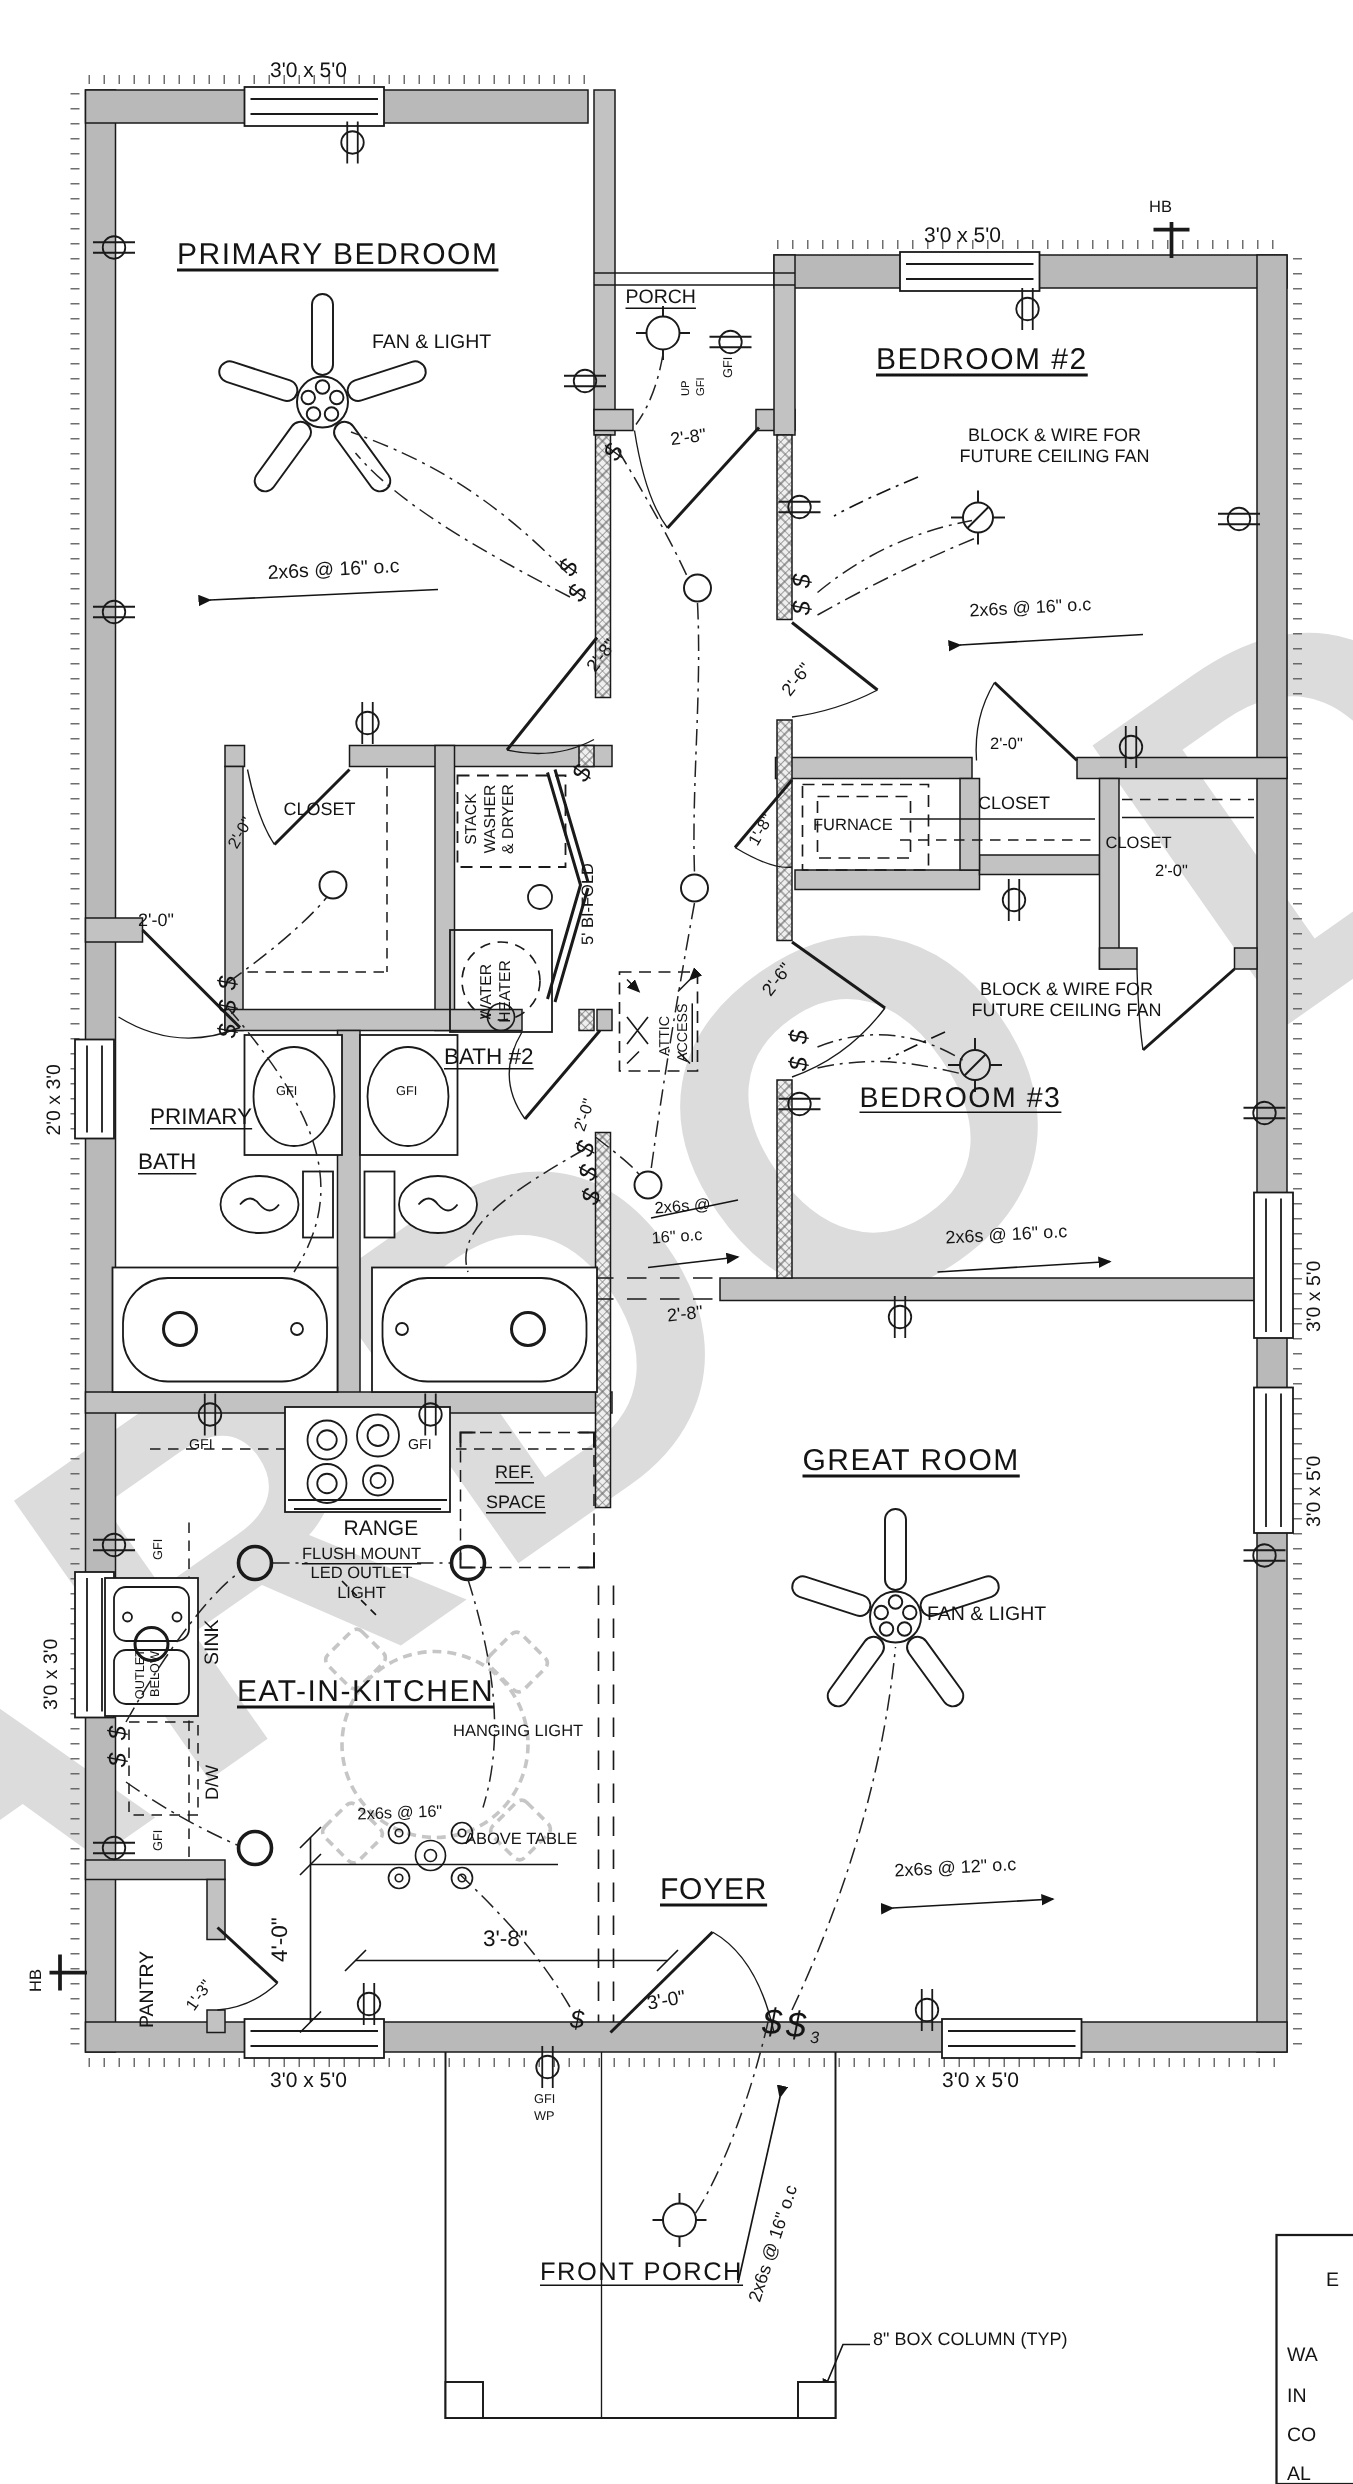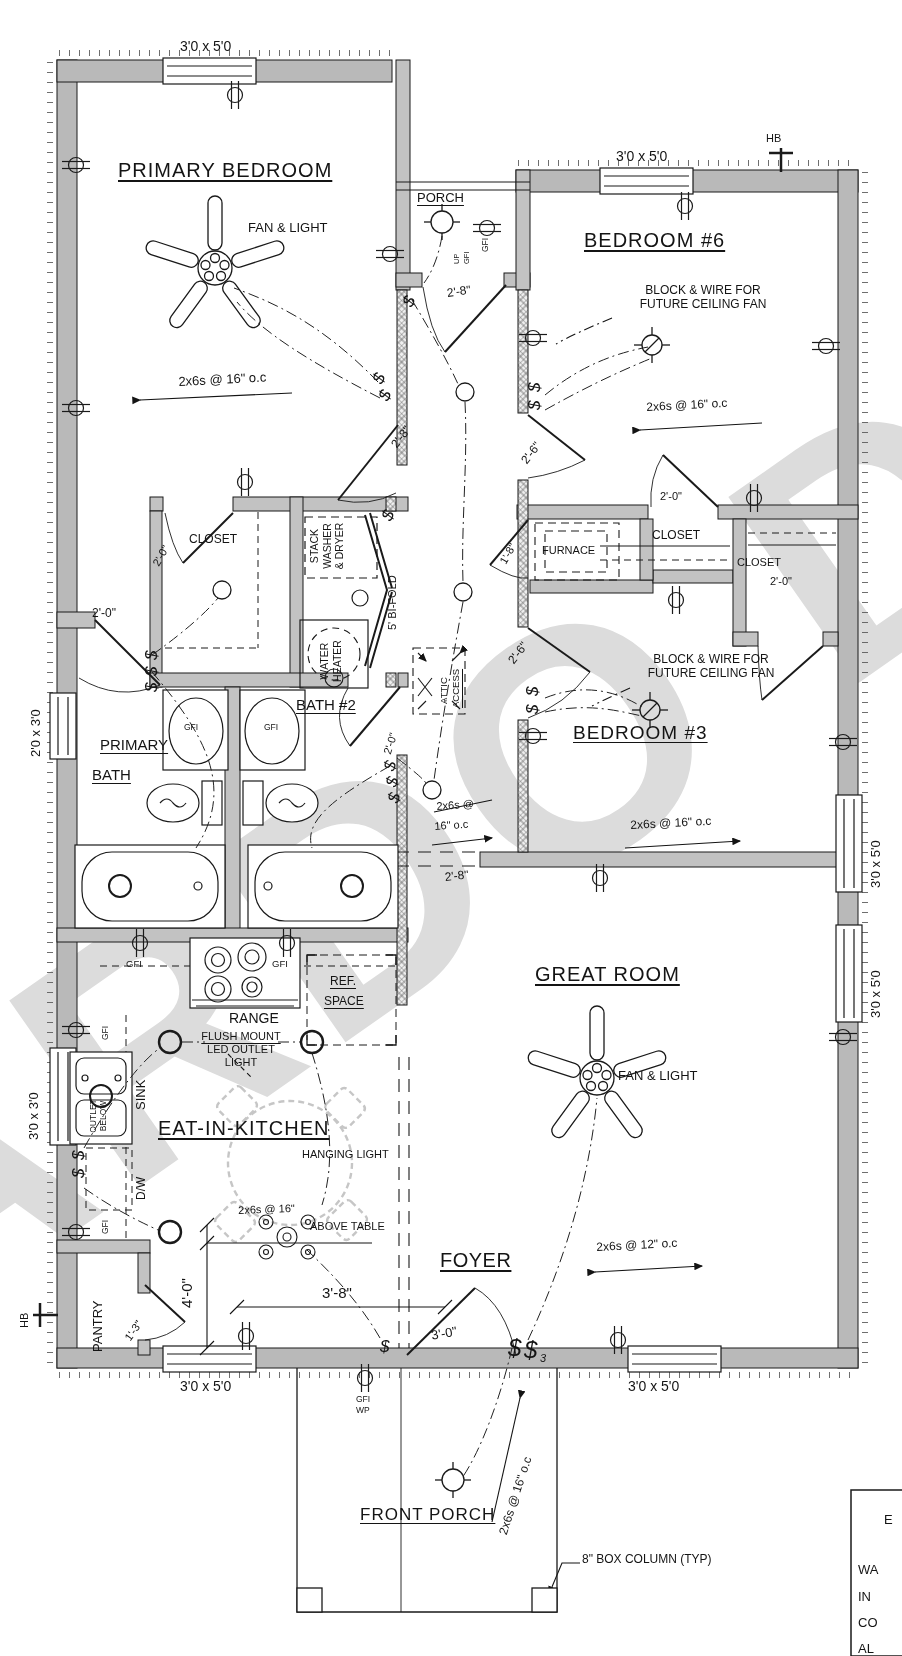--- a/index.html
+++ b/index.html
@@ -585,21 +585,21 @@
       <rect x="297" y="1588" width="25" height="24" fill="#fff"></rect>
       <rect x="532" y="1588" width="25" height="24" fill="#fff"></rect>
       <line x1="401" y1="1368" x2="401" y2="1612" stroke-width="0.9"></line>
     </g>
 
     <rect x="851" y="1490" width="70" height="166" fill="#fff" stroke="#1a1a1a" stroke-width="1.5"></rect>
   </svg>
 
   <div class="lbl f20 u" style="left:118px;top:158px;">PRIMARY BEDROOM</div>
   <div class="lbl f13 u" style="left:417px;top:190px;">PORCH</div>
-  <div class="lbl f20 u" style="left:584px;top:228px;">BEDROOM #6</div>
+  <div class="lbl f20 u" style="left:584px;top:228px;">BEDROOM #2</div>
   <div class="lbl f19 u" style="left:573px;top:722px;">BEDROOM #3</div>
   <div class="lbl f20 u" style="left:535px;top:962px;">GREAT ROOM</div>
   <div class="lbl f20 u" style="left:158px;top:1116px;">EAT-IN-KITCHEN</div>
   <div class="lbl f16 u" style="left:440px;top:1248px;">FOYER</div>
   <div class="lbl f17 u" style="left:360px;top:1505px;">FRONT PORCH</div>
   <div class="lbl f15 u" style="left:76px;top:736px;margin-left:24px;">PRIMARY</div>
   <div class="lbl f15 u" style="left:92px;top:766px;">BATH</div>
   <div class="lbl f15 u" style="left:296px;top:696px;">BATH #2</div>
   <div class="lbl f13" style="left:90px;top:1352px;transform:rotate(-90deg);">PANTRY</div>
   <div class="lbl f12" style="left:189px;top:532px;">CLOSET</div>

